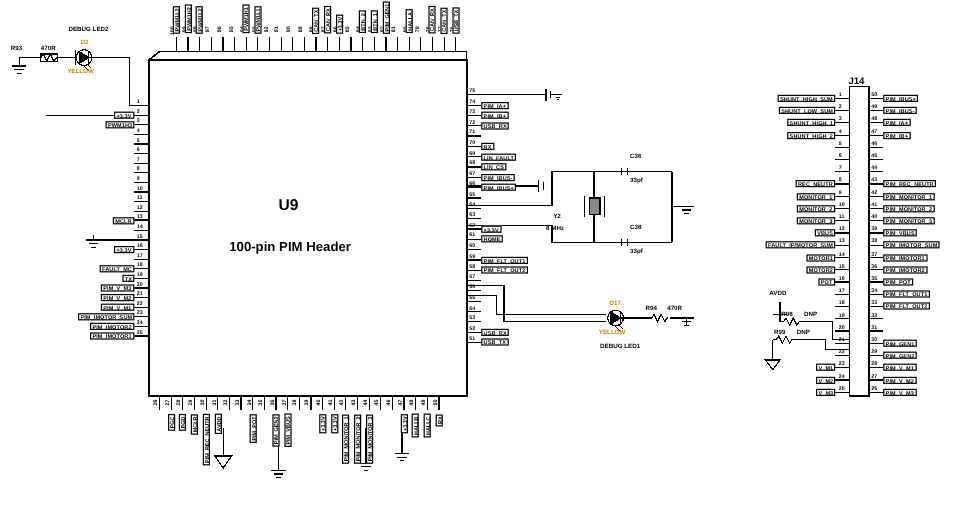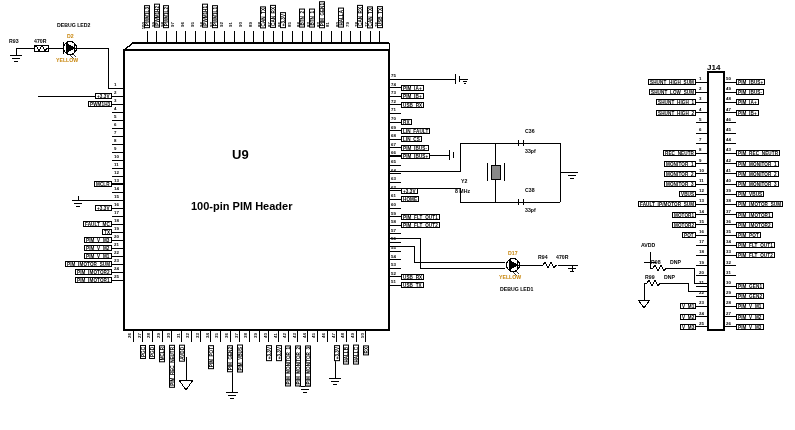--- a/index.html
+++ b/index.html
@@ -275,21 +275,21 @@
       <path d="M650,262 L650,268"></path>
       <path d="M650,268 l3,0 l2,-3 l3,6 l3,-6 l3,6 l2,-3 l3,0"></path>
       <path d="M669,268 L694,268 L694,283 L708,283"></path>
       <path d="M644,283 L644,300"></path>
       <path d="M638,300 L650,300 L644,308 Z" fill="none"></path>
       <path d="M644,283 l3,0 l2,-3 l3,6 l3,-6 l3,6 l2,-3 l3,0"></path>
       <path d="M663,283 L688,283 L688,291 L708,291"></path>
     </g>
   </svg>
 
-  <div class="big" style="left:232px;top:147px;font-size:13px;">U9</div>
+  <div class="big" style="left:232px;top:163px;font-size:13px;">U9</div>
   <div class="big" style="left:191px;top:200px;font-size:11px;text-align:right;">100-pin PIM Header</div>
   <div class="big" style="left:707px;top:63px;font-size:8px;">J14</div>
 
   <div class="txt" style="left:9px;top:38px;">R93</div>
   <div class="txt" style="left:34px;top:38px;">470R</div>
   <div class="txt" style="left:57px;top:22px;">DEBUG LED2</div>
   <div class="txt yel" style="left:67px;top:33px;">D2</div>
   <div class="txt yel" style="left:56px;top:57px;">YELLOW</div>
 
   <div class="txt yel" style="left:508px;top:250px;">D17</div>

